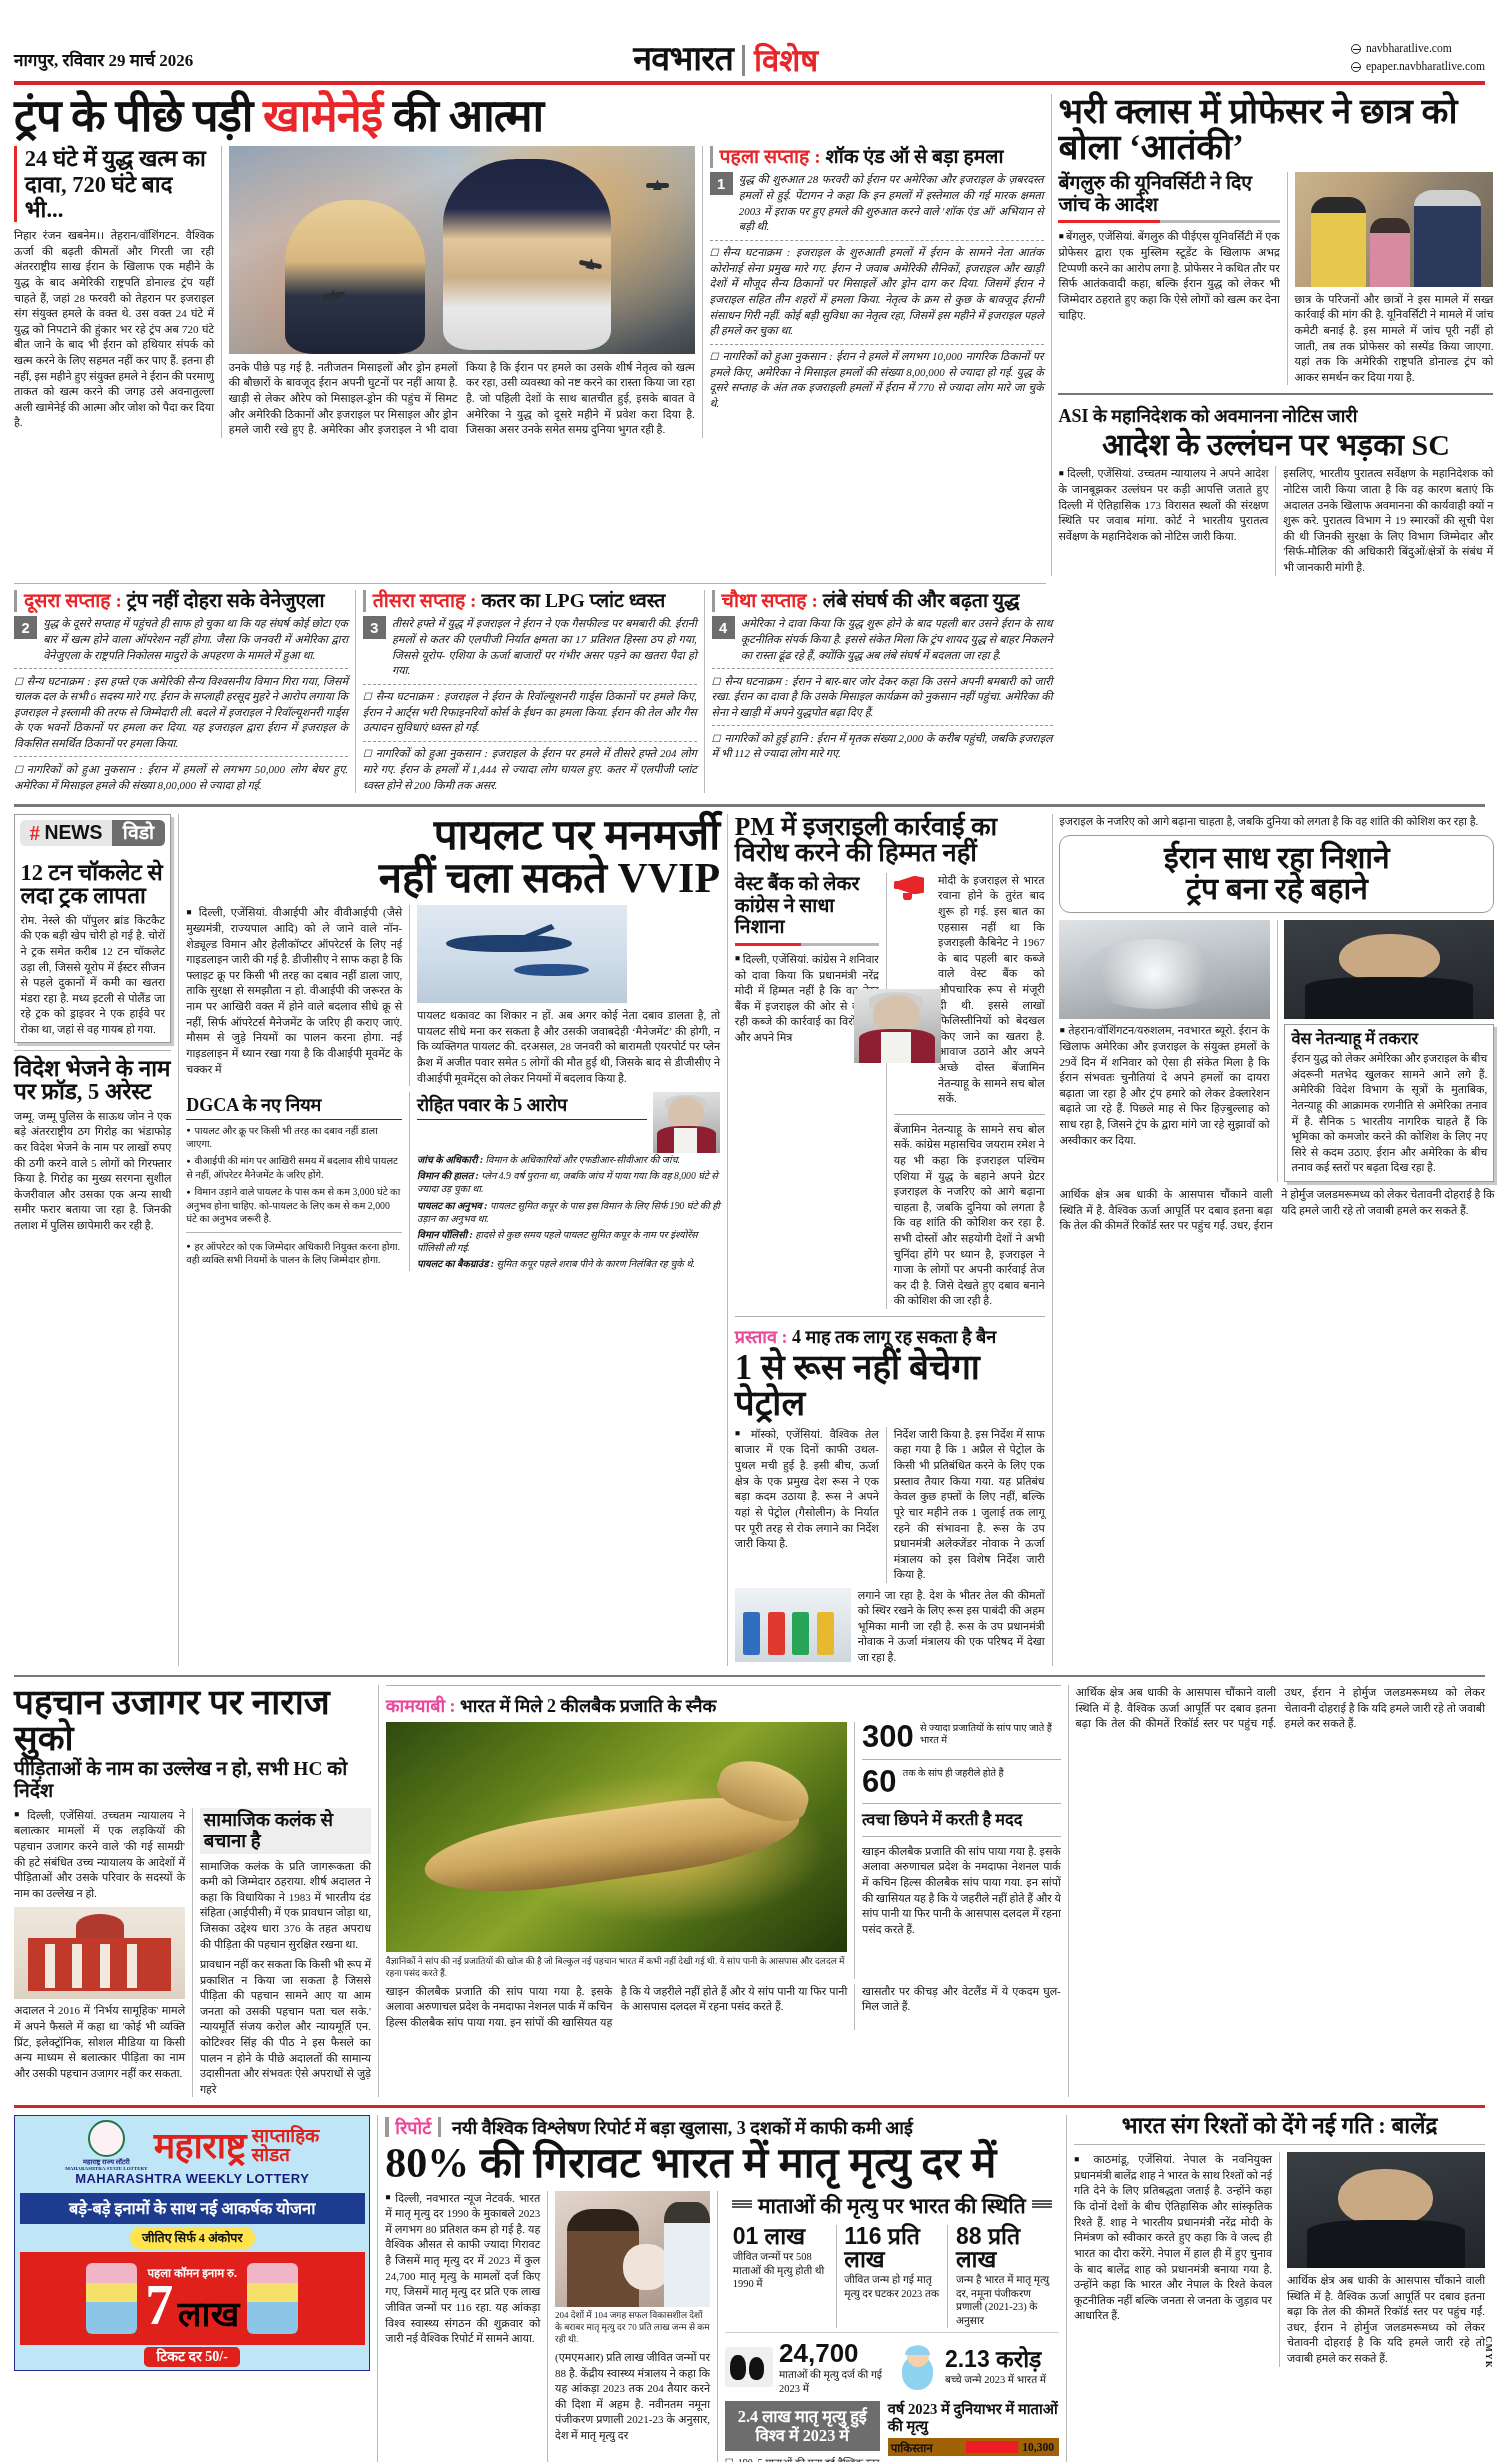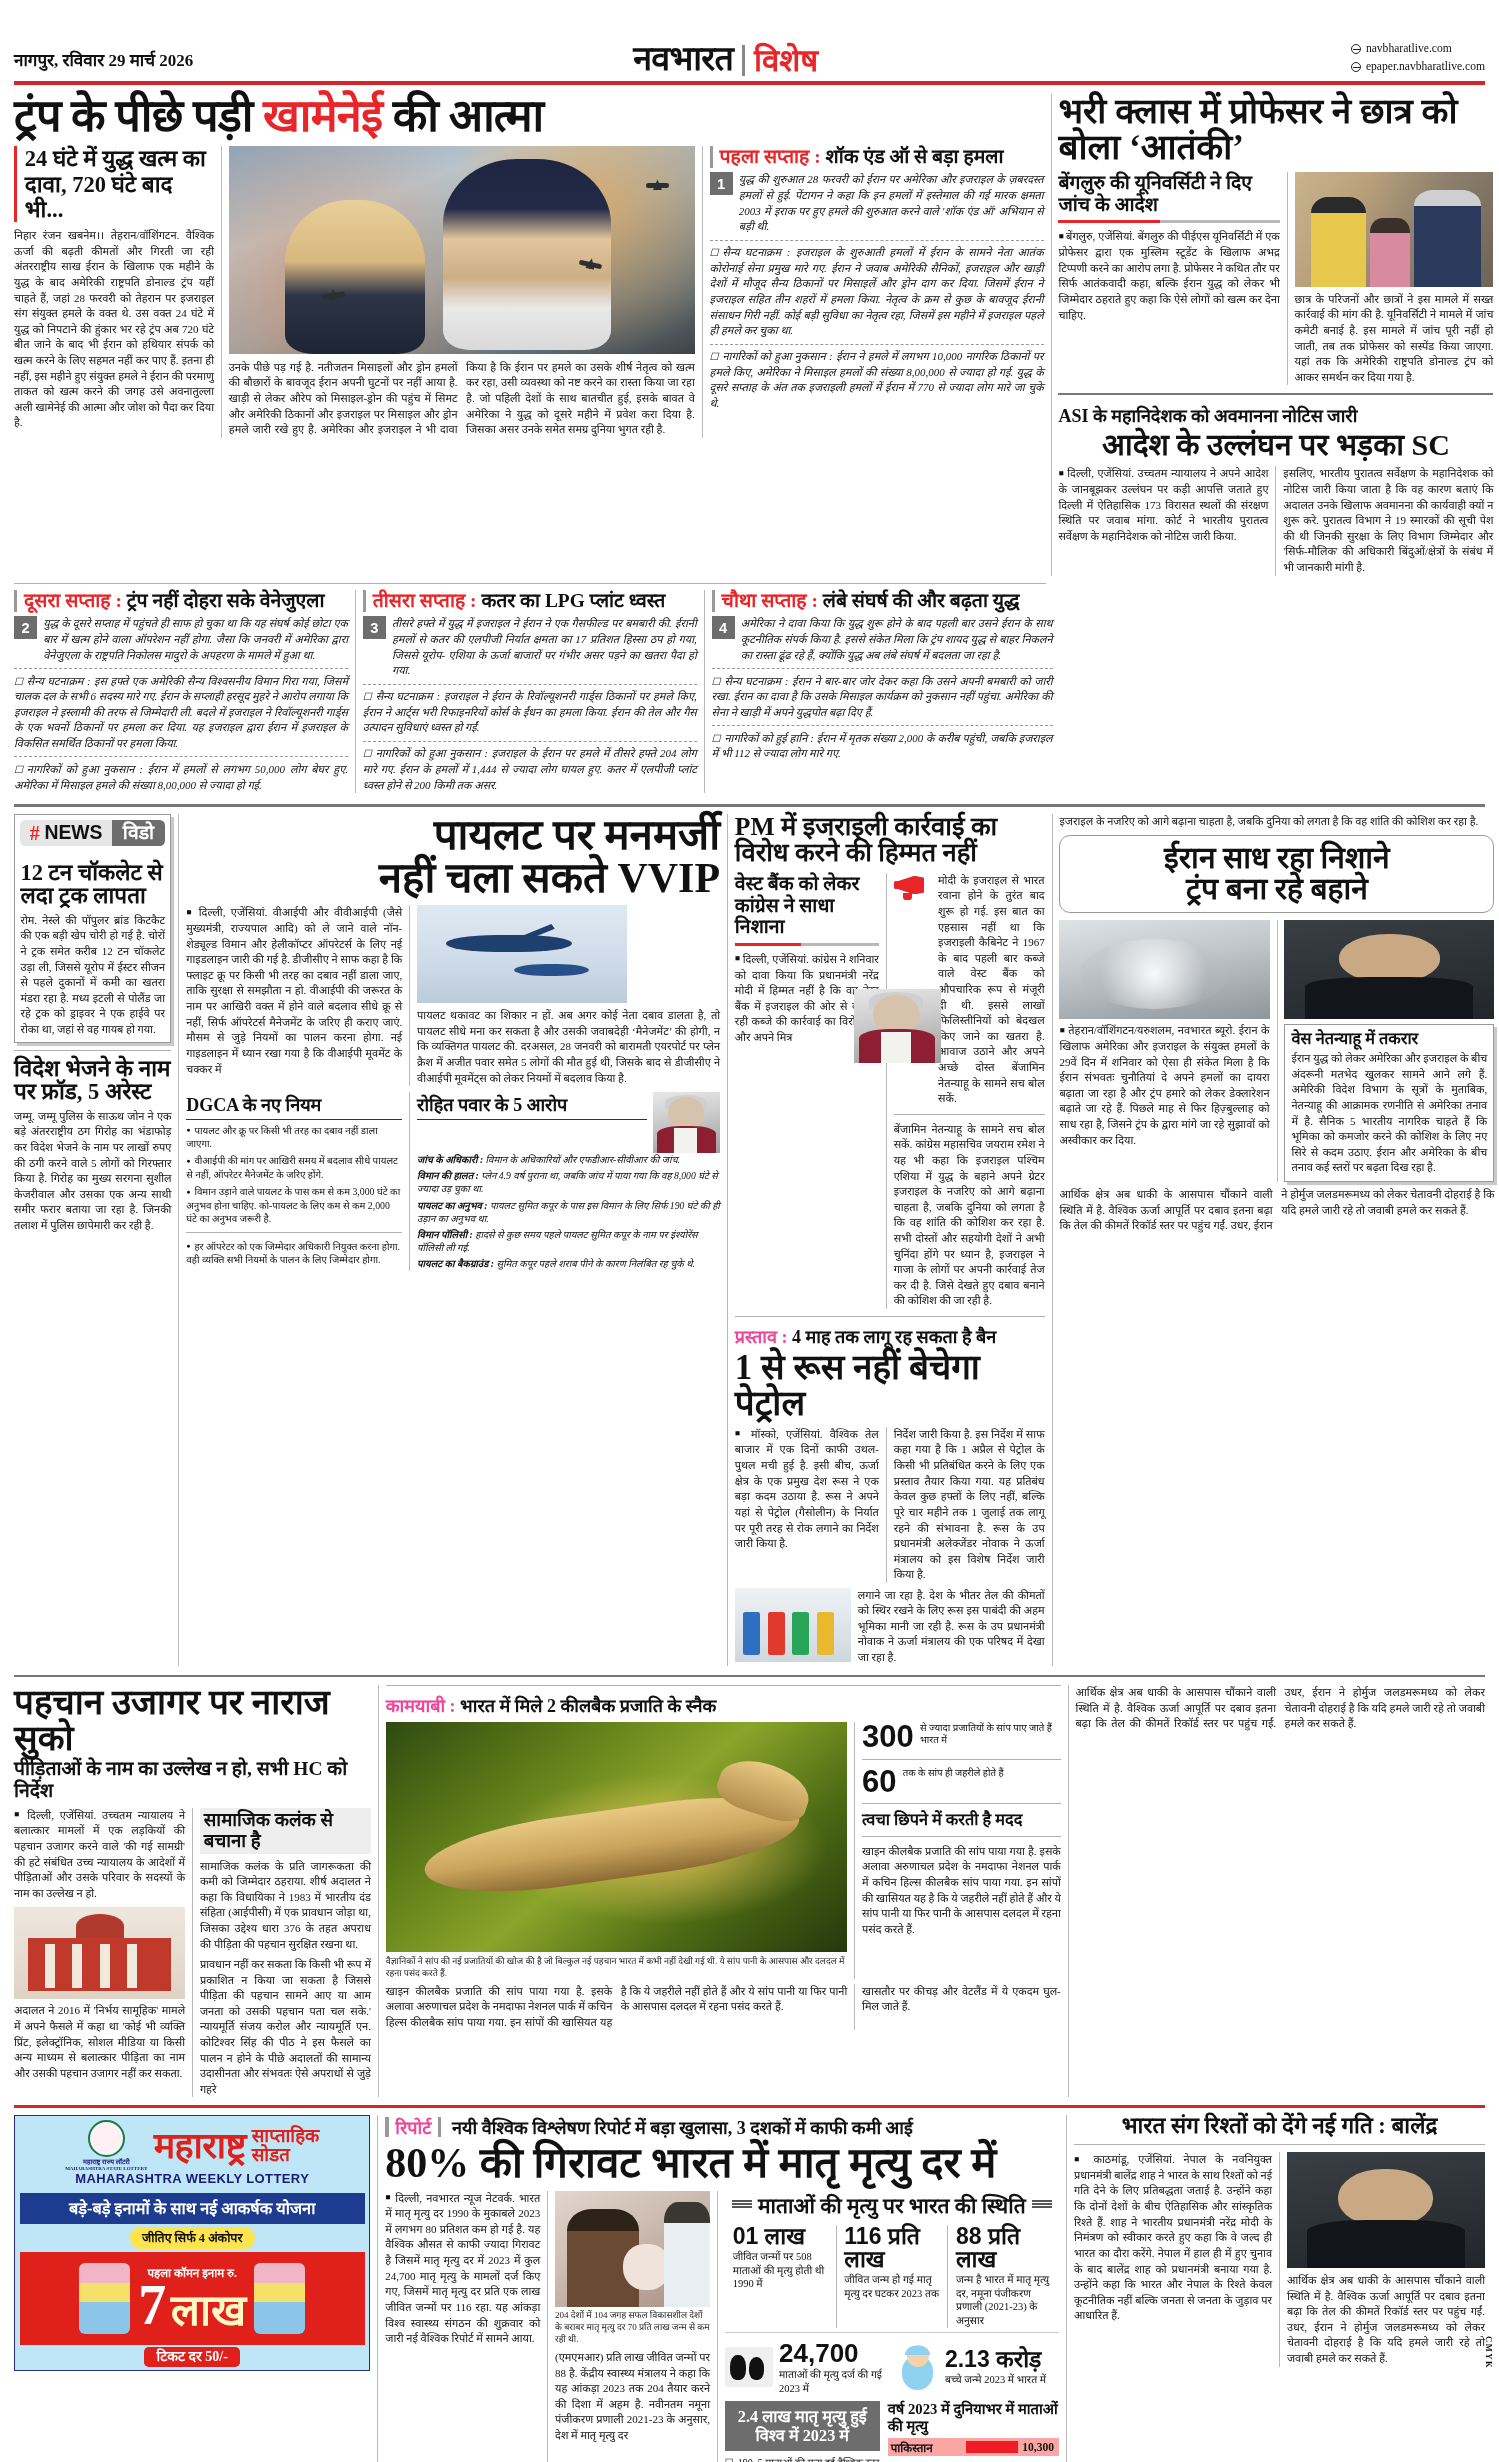--- a/index.html
+++ b/index.html
@@ -135,36 +135,36 @@
   
   .ad { border:1.6px solid #2a2a8a; background:#bfe6f7; position:relative; overflow:hidden; }
   .ad-top { text-align:center; padding:4.7px 3.1px 1.6px; }
   .ad-mah { font-size:36px; font-weight:900; color:#e0201b; letter-spacing:-0.8px; line-height:1; display:inline-block;}
   .ad-sam { font-size:18.6px; font-weight:900; color:#e0201b; line-height:1; }
   .ad-eng { font-size:13px; font-weight:800; color:#1a1a7a; font-family:"Liberation Sans",sans-serif; letter-spacing:0.4px;}
   .ad-band { background:#1d3c8f; color:#fff; text-align:center; font-size:16.3px; font-weight:900; padding:4.7px 1.6px; margin:4.7px 4.7px;}
   .ad-red { background:#e0201b; margin:0 4.7px; padding:6.2px 4.7px; position:relative; min-height:93px;}
   .ad-pill { background:#ffe44d; color:#111; font-size:12.4px; font-weight:900; border-radius:14px; padding:2.3px 12.4px; display:inline-block;}
   .ad-7 { font-size:56px; font-weight:900; color:#fff; line-height:.9; }
-  .ad-lakh { font-size:43px; font-weight:900; color:#fef9c3; line-height:.9; }
+  .ad-lakh { font-size:35px; font-weight:900; color:#000000; line-height:.9; }
   .ad-small { font-size:11.6px; color:#fff; font-weight:700; }
   .ad-prize { border-radius:50%; width:130px;height:85px; display:flex; flex-direction:column;
               align-items:center; justify-content:center; color:#fff; }
 
   
   .ig { background:#fff; }
   .ig-title { font-size:21px; font-weight:900; text-align:center; }
   .ig-cell { padding:0 7.8px; }
   .ig-num { font-size:23px; font-weight:900; font-family:"Liberation Sans",sans-serif; line-height:1;}
   .ig-sub { font-size:10.5px; line-height:1.3; margin-top:2.3px;}
   .ig-dark { background:#6d6d6d; color:#fff; font-size:16.3px; font-weight:900; text-align:center; padding:5.4px 4.7px; line-height:1.2;}
   .ig-bul { font-size:10px; line-height:1.35; margin-top:4.7px;}
   .ig-bul:before{content:"\2610"; margin-right:3.9px;}
   .bar-row { display:flex; align-items:center; gap:4.7px; font-size:11.6px; font-weight:800; margin-bottom:3.1px;
-             background:#fca5a5; padding:1.6px 3.1px;}
+             background:#a16207; padding:1.6px 3.1px;}
   .bar-row .lbl { width:71px; flex:none; }
   .bar-row .bar { height:11.6px; background:#ee1c25; }
   .feet { width:48px;height:40px;flex:none;background:#efefef;position:relative;border-radius:3.1px;}
   .feet:before,.feet:after{content:"";position:absolute;background:#111;border-radius:46% 46% 40% 40%;}
   .feet:before{left:5.4px;top:7.8px;width:15.5px;height:25px;}
   .feet:after{left:24px;top:9.3px;width:15.5px;height:23px;}
   .babyic{width:43px;height:47px;flex:none;position:relative;}
   .babyic .wrap{position:absolute;left:6.2px;top:12.4px;width:31px;height:34px;background:#8fd2f0;border-radius:44% 44% 48% 48%;}
   .babyic .head{position:absolute;left:11px;top:1.6px;width:22px;height:22px;background:#f6d2ab;border-radius:50%;}
   .babyic .cap{position:absolute;left:9.3px;top:0px;width:25px;height:9.3px;background:#8fd2f0;border-radius:12.4px 12.4px 0 0;}

